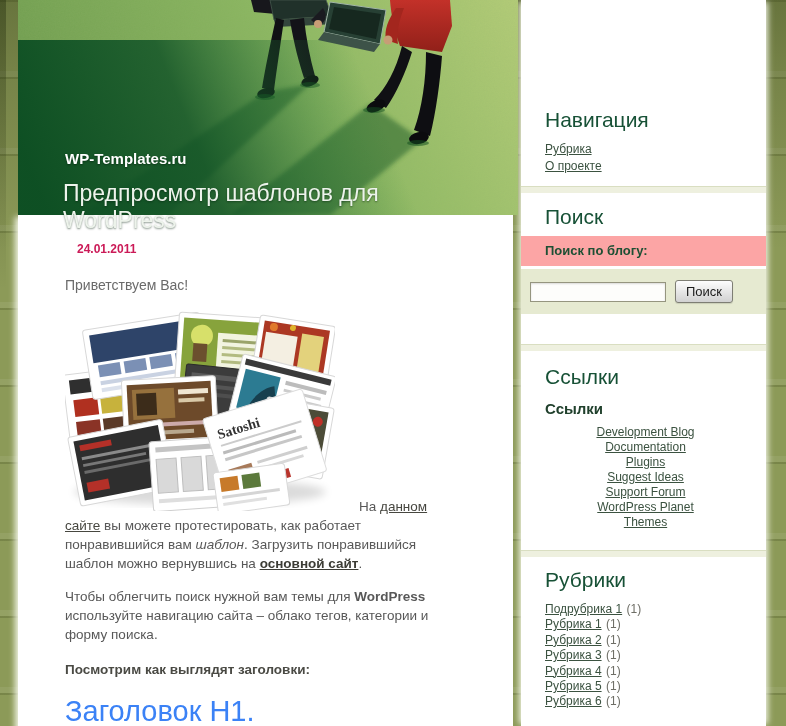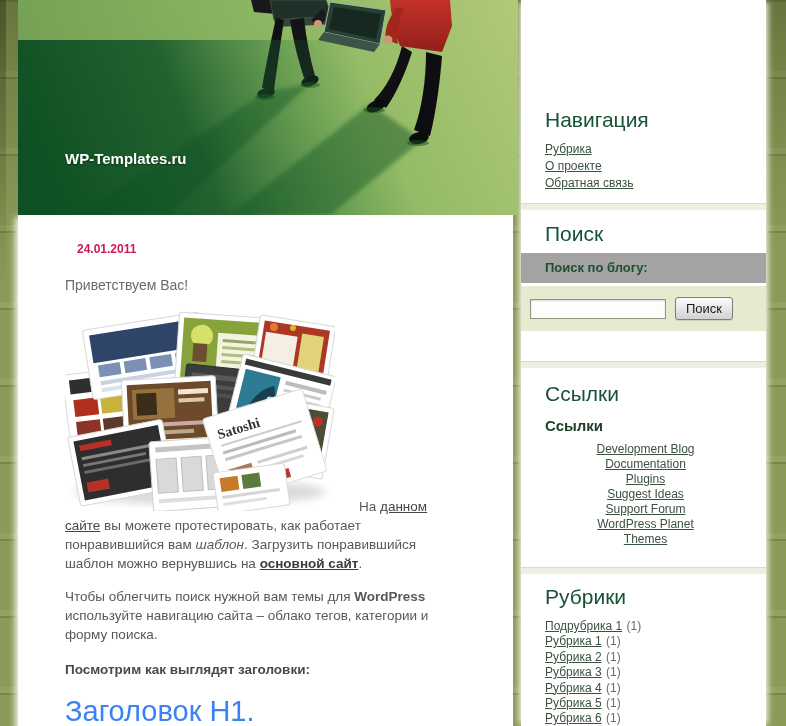--- a/index.html
+++ b/index.html
@@ -52,21 +52,21 @@
   }
   .side-top-spacer{height:108px;}
   .side-title{margin:0;padding:0 20px 0 24px;font-size:21px;line-height:24px;font-weight:400;color:#175136;}
   .side-list{margin:8px 0 0;padding:0 20px 0 24px;list-style:none;}
   .side-list li{line-height:16px;}
   .side-list a{font-size:12px;color:#3b5240;text-decoration:underline;cursor:pointer;}
   .side-list .count{font-size:12px;color:#6e6e66;text-decoration:none;}
   .side-divider{height:6px;background:#eef0df;border-top:1px solid #d9dec1;}
   .div-1{margin-top:12px;}
   .search-title{margin-top:12px;}
-  .search-label{margin-top:7px;background:#a3a3a3;padding:7px 20px 7px 24px;
+  .search-label{margin-top:7px;background:#fca5a5;padding:7px 20px 7px 24px;
     font-size:13px;font-weight:700;color:#1d4f33;line-height:16px;}
   .search-form{margin-top:3px;background:#e6ead1;padding:11px 10px 11px 9px;display:flex;align-items:center;}
   .search-input{width:136px;height:20px;box-sizing:border-box;border:1px solid #95957f;background:#fdfdfb;
     box-shadow:inset 0 1px 2px rgba(0,0,0,0.14);font-size:12px;padding:0 4px;}
   .search-button{margin-left:9px;height:23px;padding:0 10px;font-size:13px;color:#1a1a1a;
     font-family:"Liberation Sans","DejaVu Sans",sans-serif;
     border:1px solid #7e7e74;border-radius:3px;cursor:pointer;
     background:linear-gradient(180deg,#fdfdfd,#dedede 70%,#d2d2d2);box-shadow:0 1px 1px rgba(0,0,0,0.12);}
   .div-2{margin-top:30px;}
   .links-title{margin-top:14px;}
@@ -144,20 +144,21 @@
             <path d="M408,52 C408,80 404,108 396,130 L412,136 C418,112 422,82 424,56 Z" fill="#0e0e12"></path>
             <ellipse cx="358" cy="106" rx="10" ry="5.5" fill="#0b0b0e" transform="rotate(-24 358 106)"></ellipse>
             <ellipse cx="401" cy="138" rx="10" ry="6" fill="#0b0b0e" transform="rotate(-12 401 138)"></ellipse>
             <ellipse cx="356" cy="110" rx="11" ry="3" fill="#14501f" opacity="0.5"></ellipse>
             <ellipse cx="400" cy="143" rx="11" ry="3" fill="#14501f" opacity="0.55"></ellipse>
           </g>
 
           <rect x="0" y="40" width="500" height="175" fill="url(#dkOverlay)"></rect>
         </svg>
         <div class="site-name">WP-Templates.ru</div>
+        <div class="tagline">Предпросмотр шаблонов для WordPress</div>
       </div>
 
       <div class="content">
         <p class="post-date">24.01.2011</p>
         <p class="greeting">Приветствуем Вас!</p>
 
         <p class="lead">
           <span class="collage-wrap">
             <svg width="270" height="205" viewBox="0 0 270 205" aria-hidden="true">
               <defs>
@@ -305,21 +306,20 @@
       </div>
     </div>
 
     <div class="sidebar">
       <div class="side-top-spacer"></div>
 
       <h2 class="side-title">Навигация</h2>
       <ul class="side-list">
         <li><a>Рубрика</a></li>
         <li><a>О проекте</a></li>
-        <li><a>Обратная связь</a></li>
       </ul>
 
       <div class="side-divider div-1"></div>
 
       <h2 class="side-title search-title">Поиск</h2>
       <div class="search-label">Поиск по блогу:</div>
       <div class="search-form">
         <input class="search-input" type="text" value="" style="">
         <button class="search-button">Поиск</button>
       </div>

